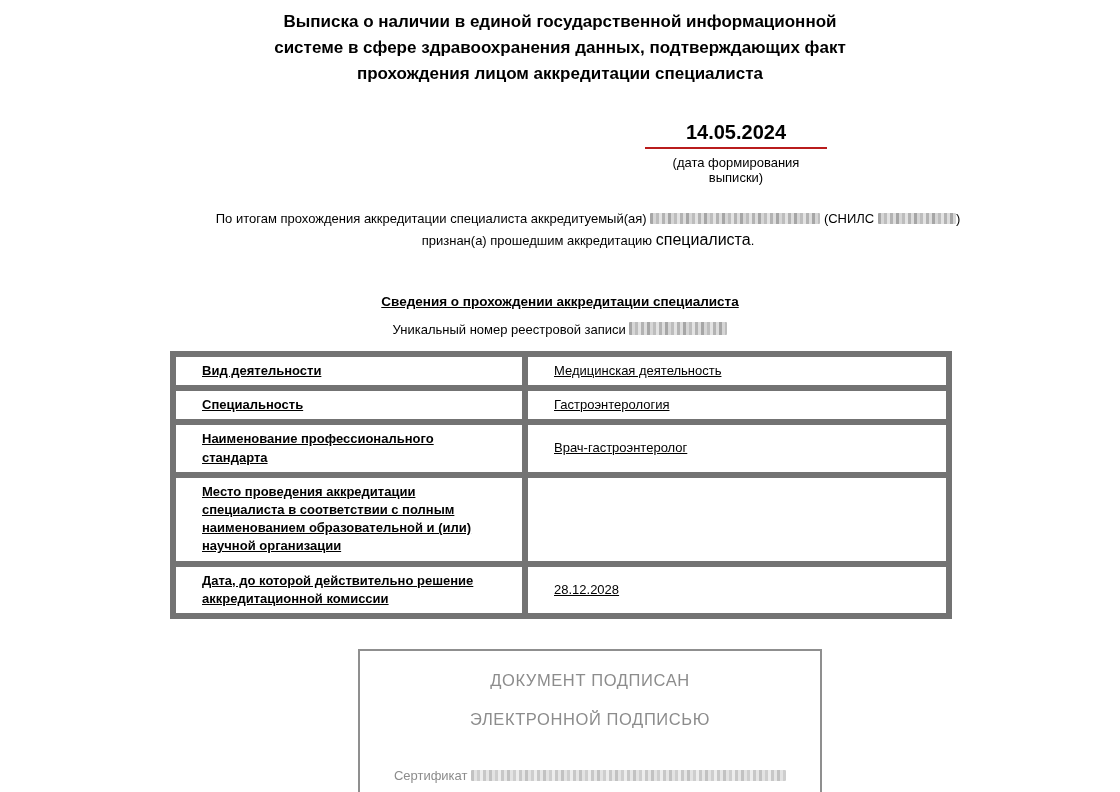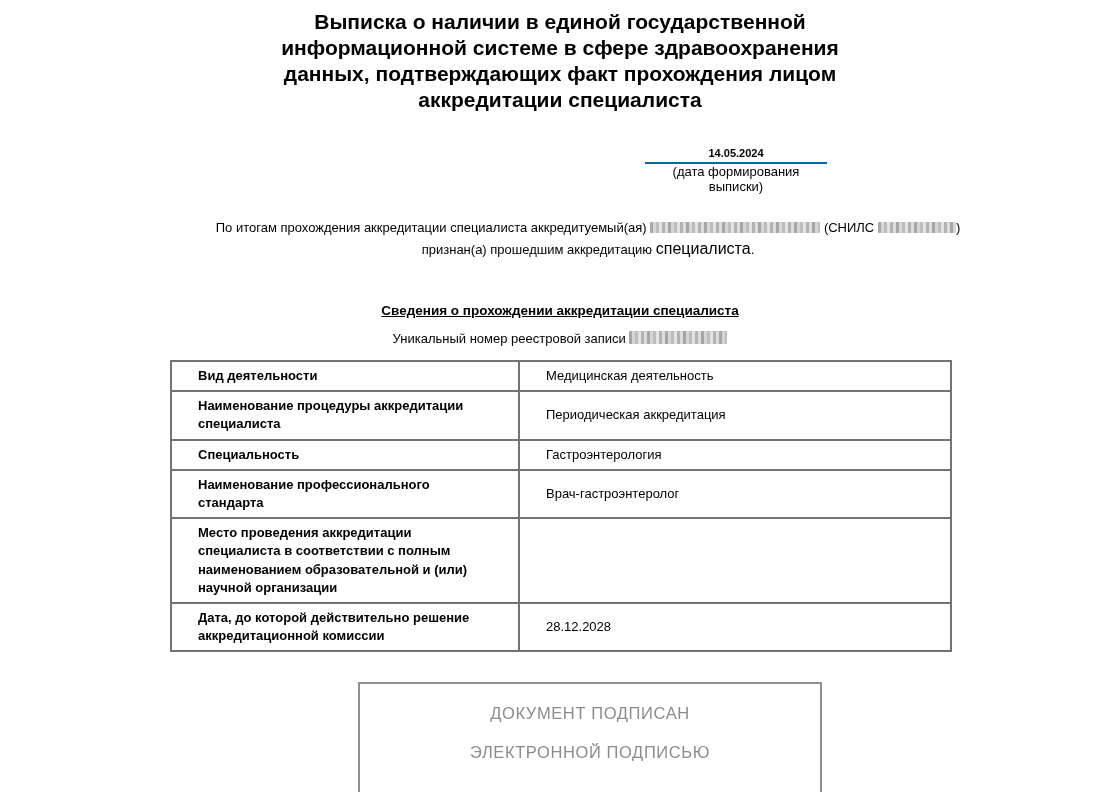--- a/index.html
+++ b/index.html
@@ -12,37 +12,37 @@
     height: 792px;
     overflow: hidden;
     font-family: "Liberation Sans", sans-serif;
     color: #000000;
   }
   .doc-title {
     margin: 9px auto 0;
     width: 600px;
     text-align: center;
     font-weight: bold;
-    font-size: 21px;
+    font-size: 17px;
     line-height: 26px;
   }
   .date-block {
     margin: 34px 0 0 645px;
     width: 182px;
     text-align: center;
   }
   .date-value {
     font-weight: bold;
-    font-size: 11px;
+    font-size: 20px;
     padding-bottom: 3px;
-    border-bottom: 2px solid #0369a1;
+    border-bottom: 2px solid #b91c1c;
   }
   .date-caption {
     font-size: 13px;
-    padding-top: 0;
+    padding-top: 6px;
   }
   .intro {
     margin: 23px 0 0 0;
     width: 1120px;
     text-align: center;
     font-size: 13px;
     line-height: 21px;
     padding-left: 28px;
   }
   .intro .emphasis {
@@ -62,23 +62,24 @@
     font-size: 13px;
   }
   .acc-table {
     margin: 14px 0 0 170px;
     width: 782px;
     border-collapse: collapse;
     font-size: 13px;
     line-height: 1.4;
   }
   .acc-table td {
-    border: 2px solid #737373;
+    border: 6px solid #737373;
     padding: 5px 26px;
     vertical-align: middle;
+    text-decoration: underline;
   }
   .acc-table td.cell-label {
     width: 294px;
     font-weight: bold;
   }
   .acc-table tr.row-tall td { height: 52px; }
   .acc-table tr.row-med td  { height: 34px; }
   .acc-table tr.row-std td  { height: 16px; }
   .sign-box {
     margin: 30px 0 0 358px;
@@ -144,24 +145,20 @@
   <span>Уникальный номер реестровой записи</span>
   <span class="redacted redacted-registry"></span>
 </div>
 
 <table class="acc-table">
   <tbody>
     <tr class="row-std">
       <td class="cell-label">Вид деятельности</td>
       <td class="cell-value">Медицинская деятельность</td>
     </tr>
-    <tr class="row-med">
-      <td class="cell-label">Наименование процедуры аккредитации специалиста</td>
-      <td class="cell-value">Периодическая аккредитация</td>
-    </tr>
     <tr class="row-std">
       <td class="cell-label">Специальность</td>
       <td class="cell-value">Гастроэнтерология</td>
     </tr>
     <tr class="row-std">
       <td class="cell-label">Наименование профессионального стандарта</td>
       <td class="cell-value">Врач-гастроэнтеролог</td>
     </tr>
     <tr class="row-tall">
       <td class="cell-label">Место проведения аккредитации специалиста в соответствии с полным наименованием образовательной и (или) научной организации</td>

